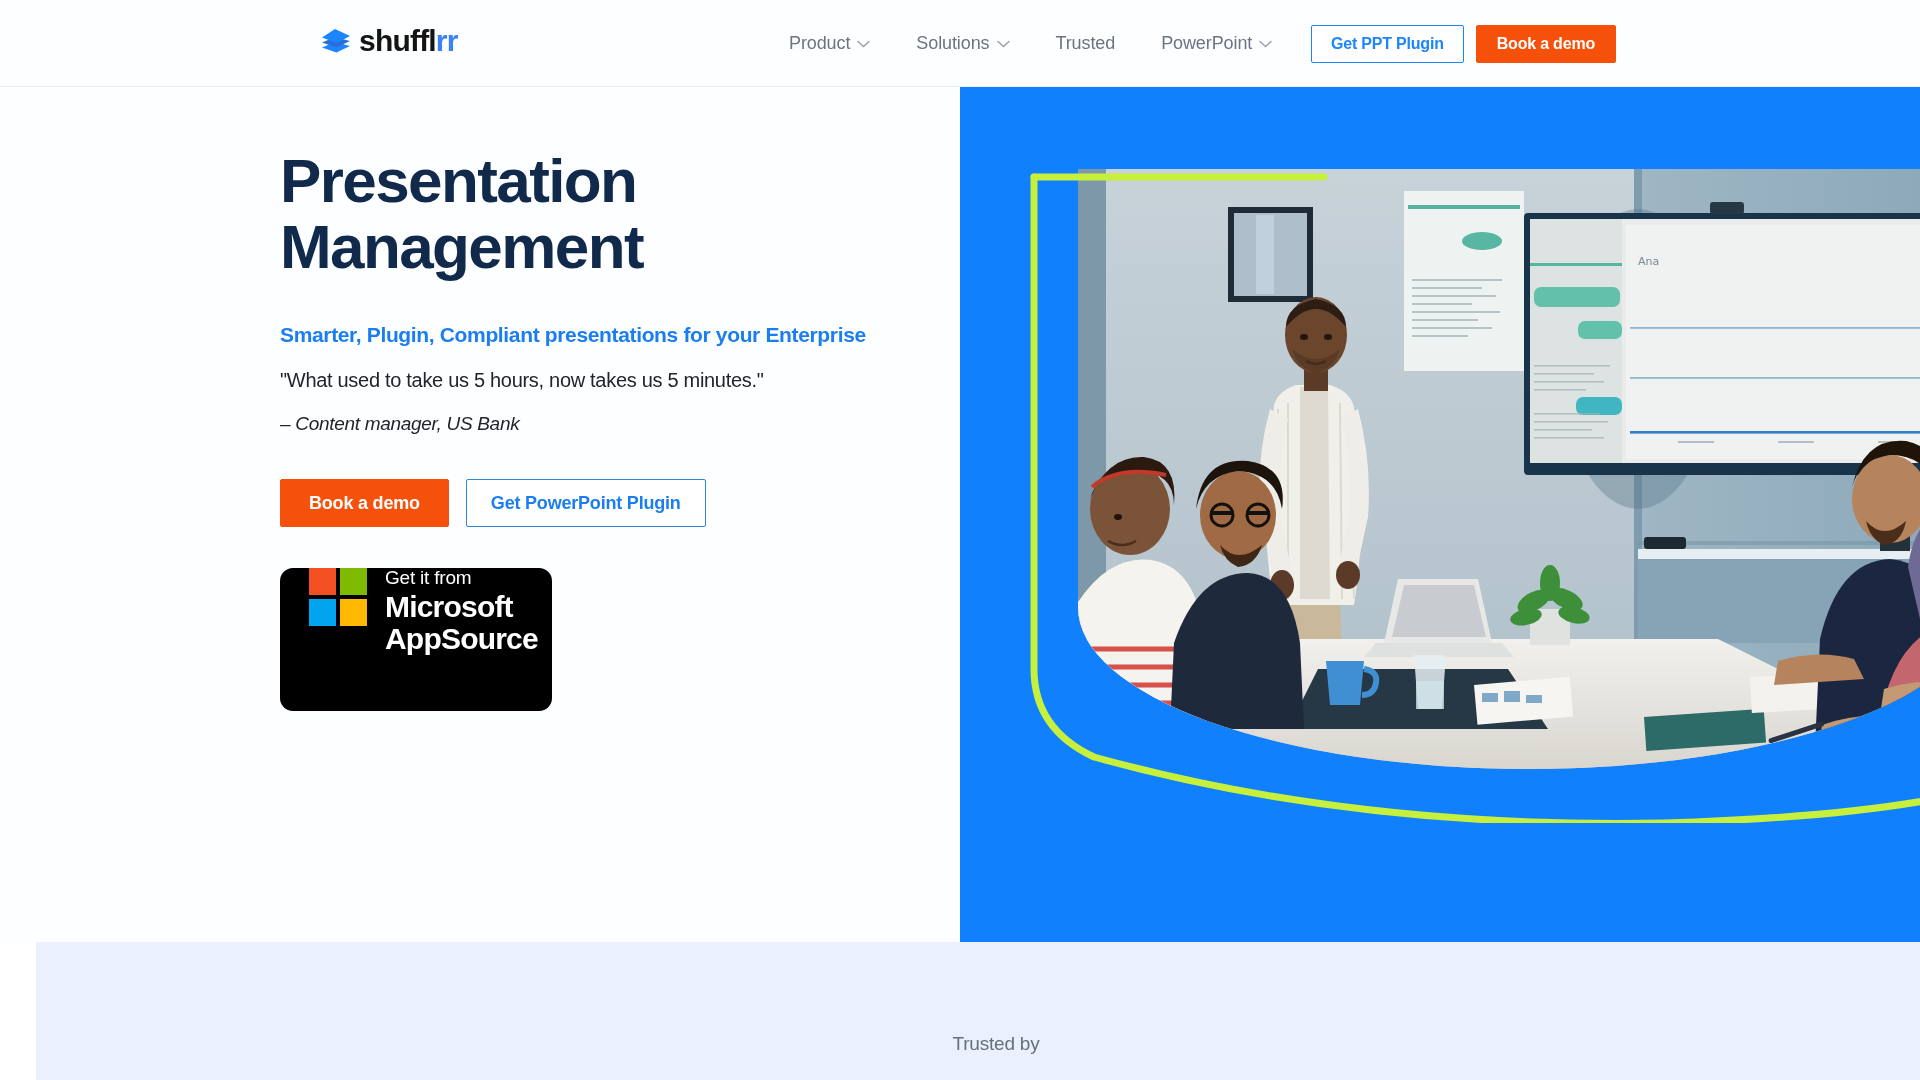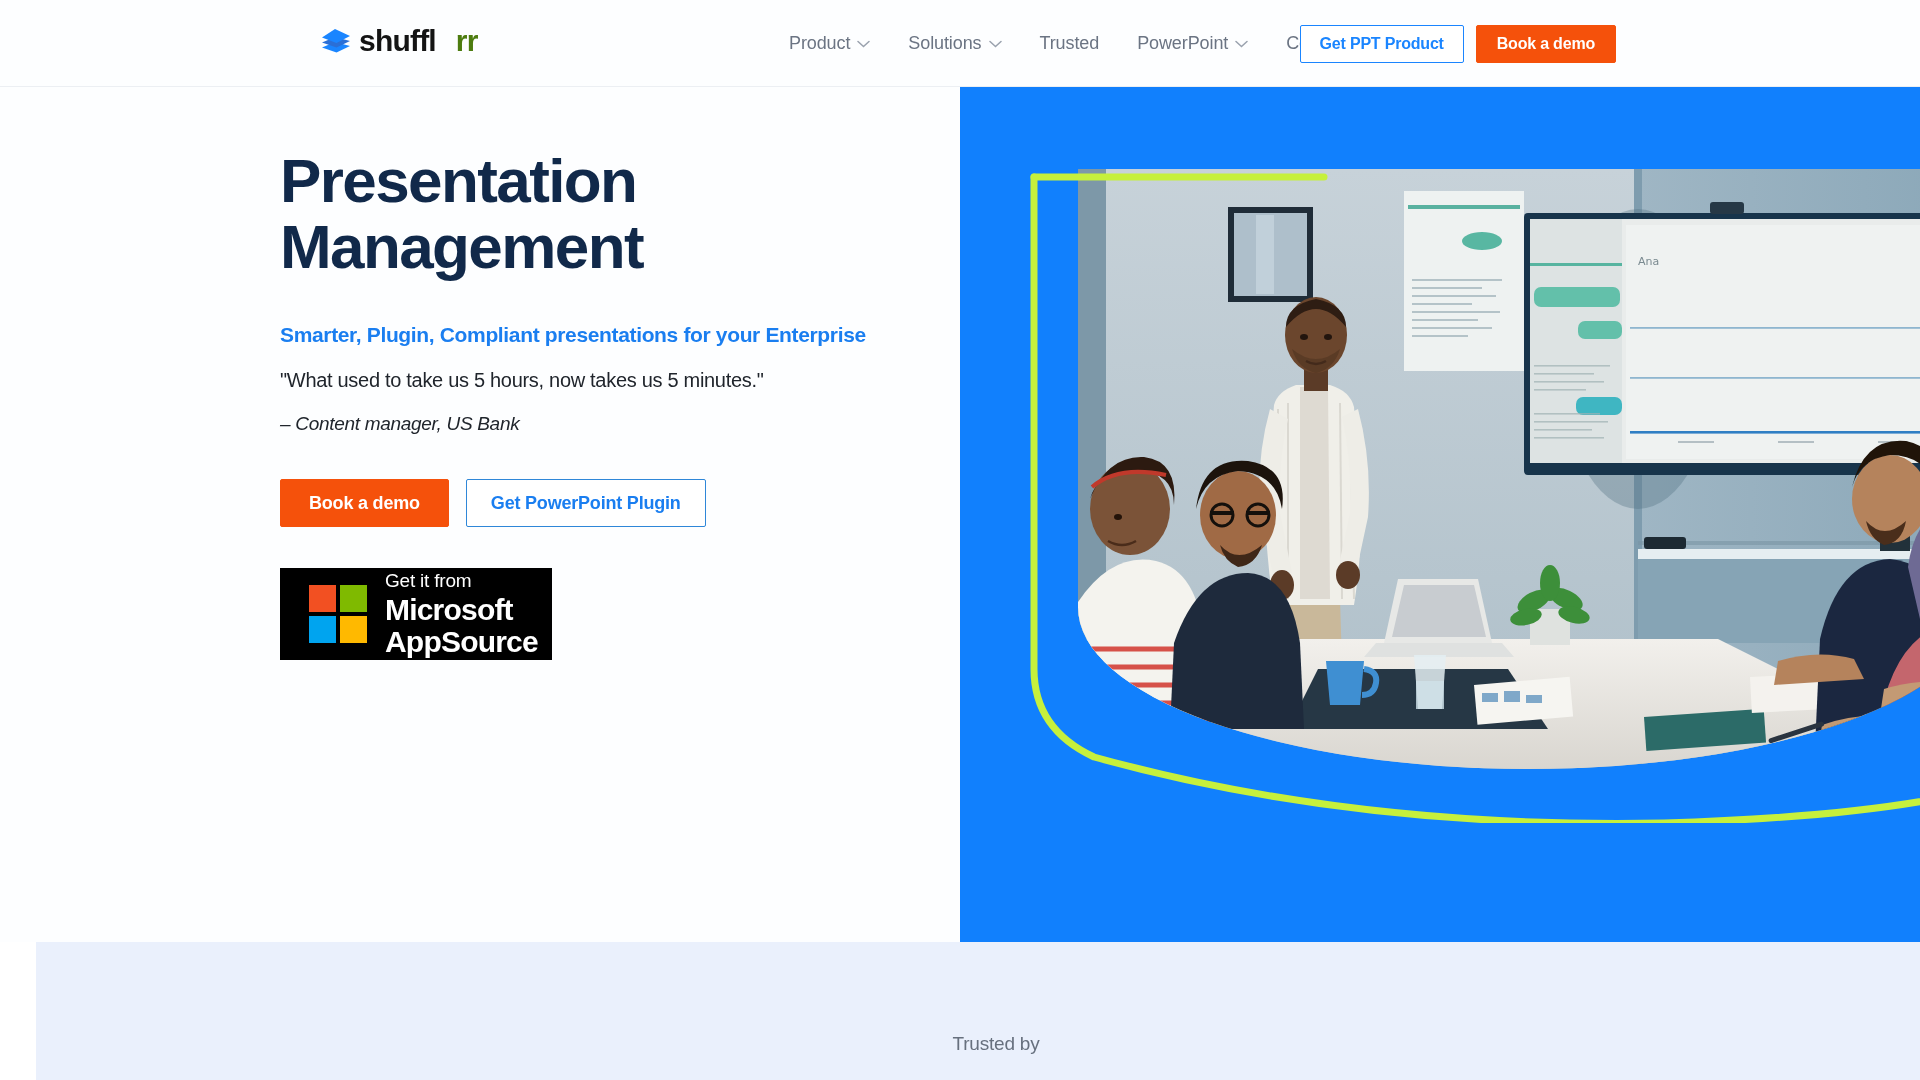--- a/index.html
+++ b/index.html
@@ -34,30 +34,30 @@
     cursor: pointer;
   }
   .logo-mark { width: 32px; height: 30px; display: block; }
   .logo-text {
     font-size: 30px;
     font-weight: 700;
     letter-spacing: -0.8px;
     color: #141414;
     line-height: 1;
   }
-  .logo-text .accent { color: #4d7c0f; padding-left: 20px; }
+  .logo-text .accent { color: #3b82f6; }
 
   .nav {
     position: absolute;
     left: 772px;
     top: 0;
     height: 87px;
     display: flex;
     align-items: center;
-    gap: 4px;
+    gap: 12px;
   }
   .nav-item {
     display: flex;
     align-items: center;
     gap: 7px;
     padding: 0 17px;
     font-size: 18px;
     color: #6b7483;
     cursor: pointer;
     white-space: nowrap;
@@ -170,27 +170,27 @@
     color: #1a7ef0;
     background: #ffffff;
     border-radius: 2px;
     font-size: 18px;
   }
 
   
   .appsource {
     margin-top: 41px;
     width: 272px;
-    height: 92px;
+    height: 143px;
     background: #000000;
     display: flex;
-    align-items: center;
     padding-left: 29px;
     gap: 18px;
     cursor: pointer;
+    border-radius: 13px;
   }
   .ms-squares {
     width: 58px; height: 58px;
     display: grid;
     grid-template-columns: 1fr 1fr;
     grid-template-rows: 1fr 1fr;
     gap: 4px;
     flex: 0 0 auto;
   }
   .ms-sq { width: 100%; height: 100%; }
@@ -288,21 +288,21 @@
     </div>
     <div class="nav-item">
       <span>Company</span>
       <svg class="chev" viewBox="0 0 13 8">
           <path d="M1 1.5 L6.5 6.5 L12 1.5" fill="none" stroke="#9aa2ae" stroke-width="1.5" stroke-linecap="round"></path>
         </svg>
     </div>
   </nav>
 
   <div class="header-ctas">
-    <div class="btn btn-outline-sm">Get PPT Product</div>
+    <div class="btn btn-outline-sm">Get PPT Plugin</div>
     <div class="btn btn-orange-sm">Book a demo</div>
   </div>
 </div>
 
 <div class="hero">
 
   <div class="hero-left">
     <h1 class="hero-title">Presentation
 Management</h1>
     <div class="hero-sub">Smarter, Plugin, Compliant presentations for your Enterprise</div>

